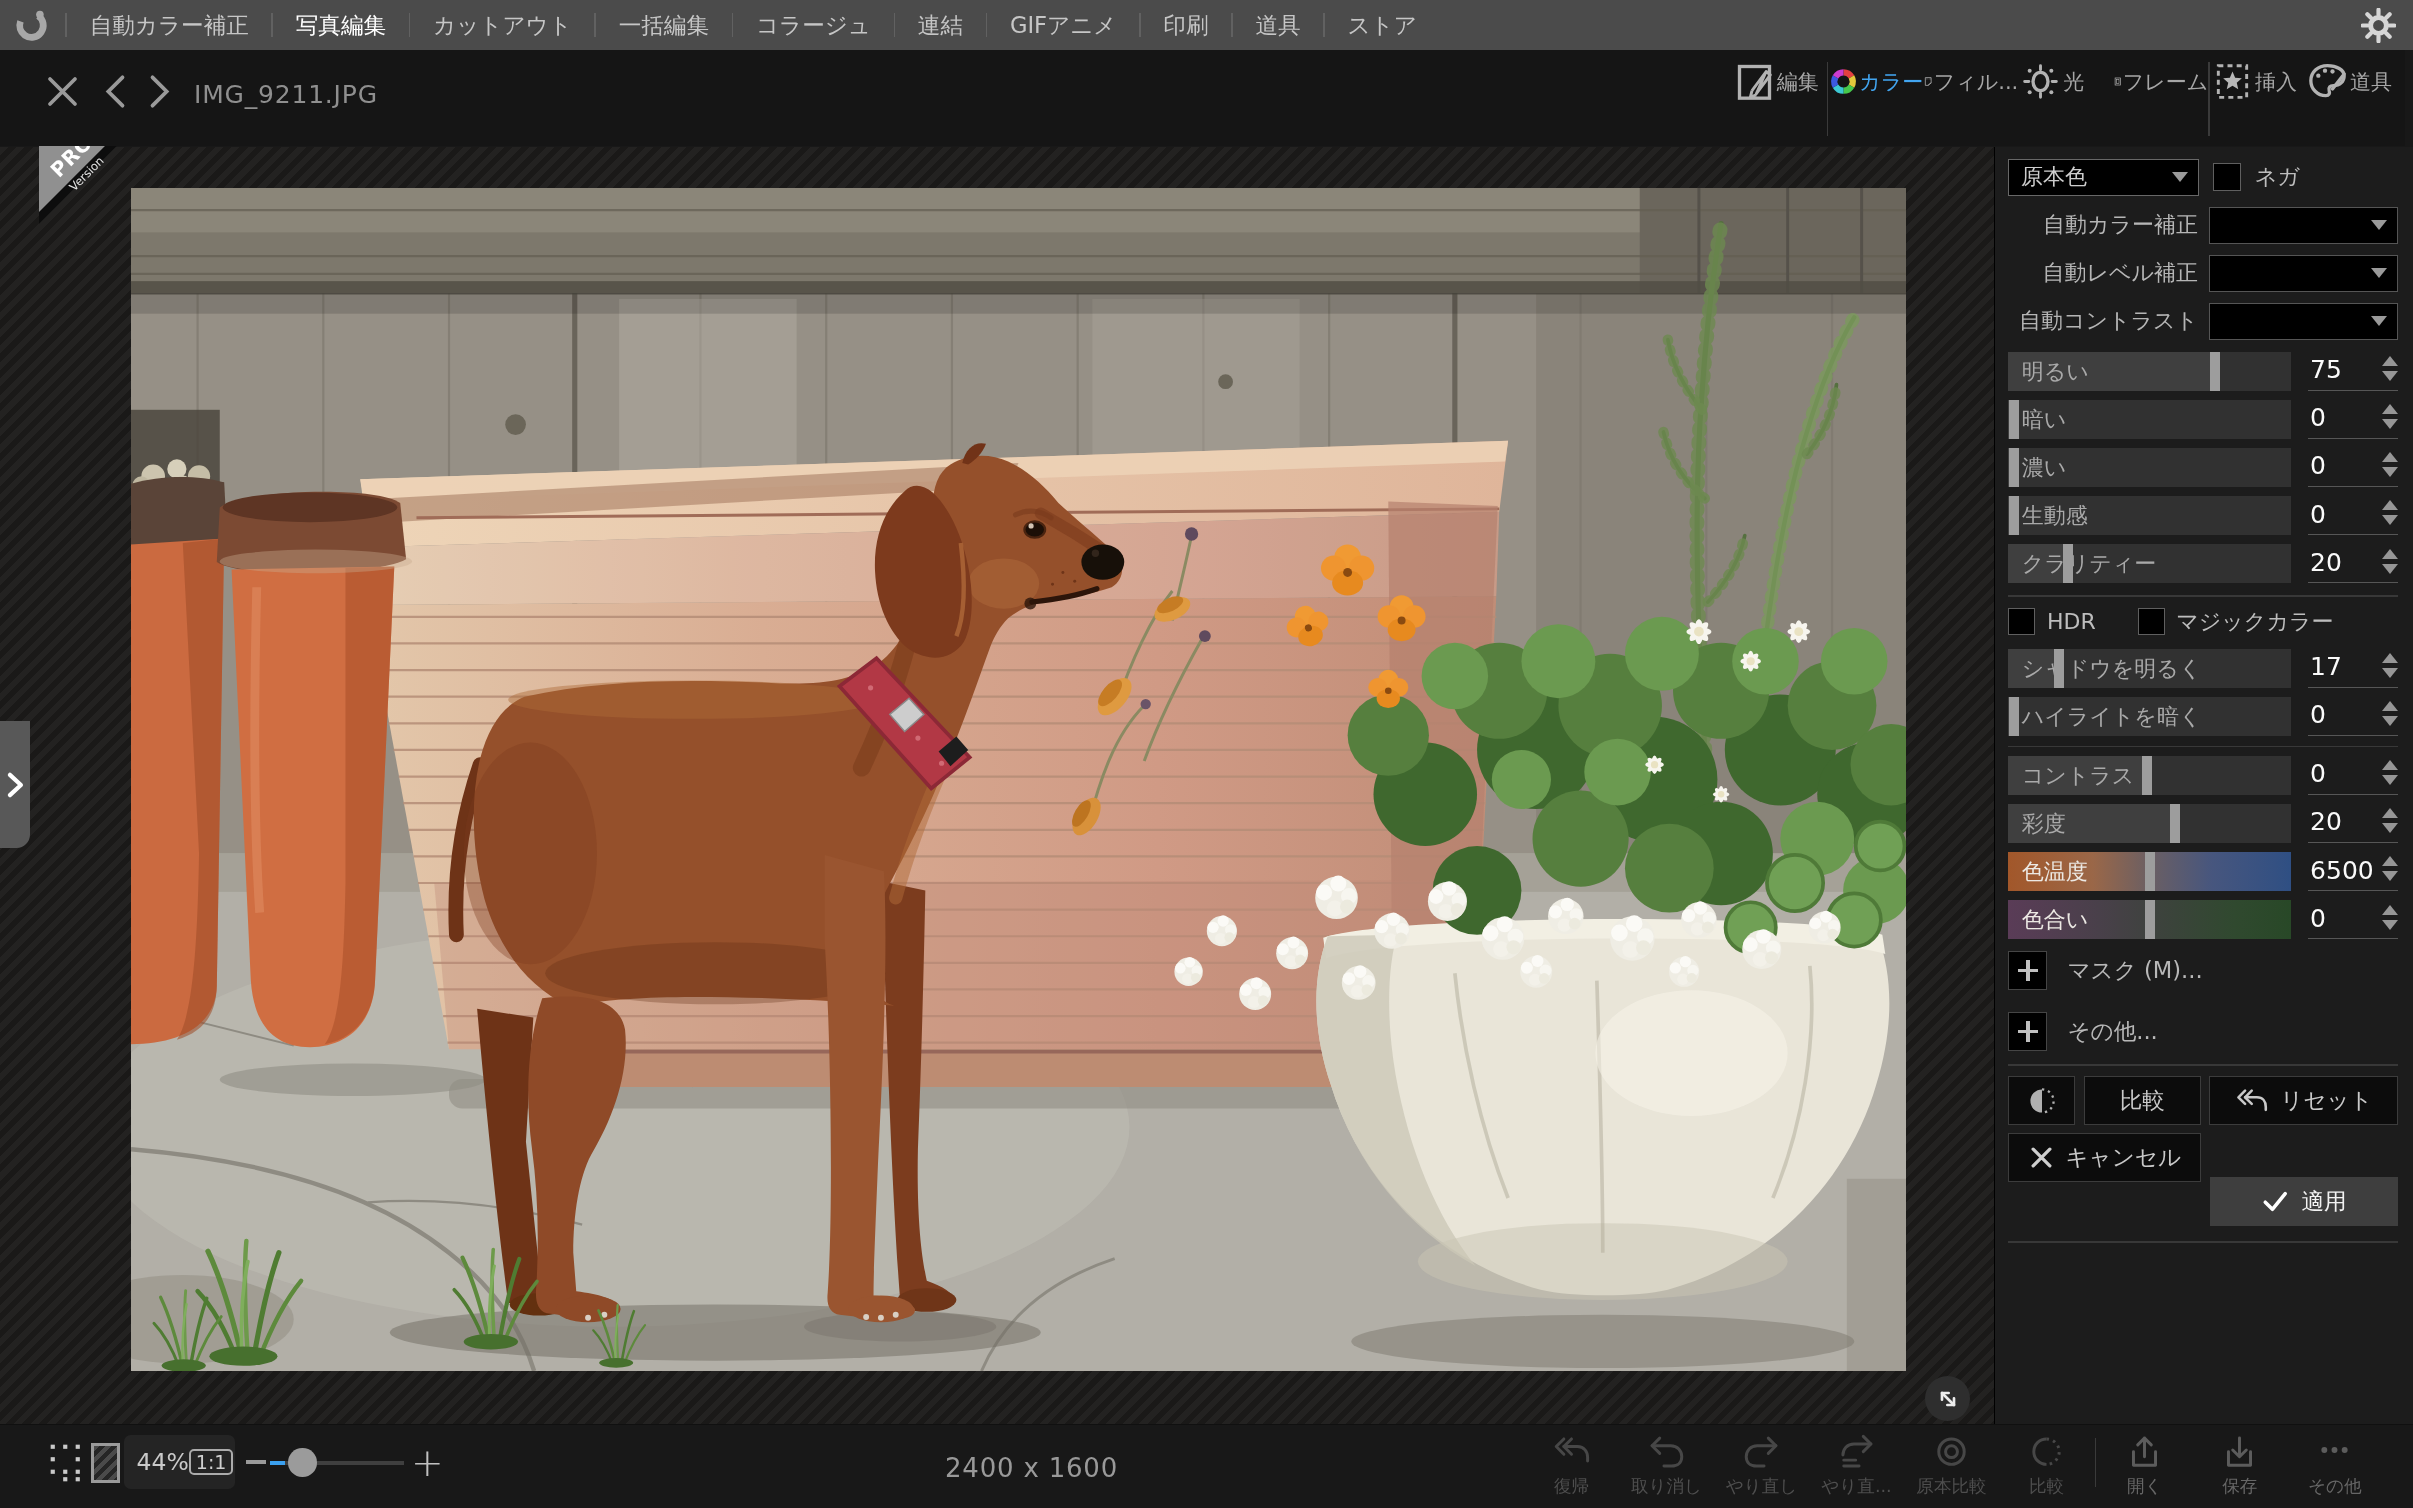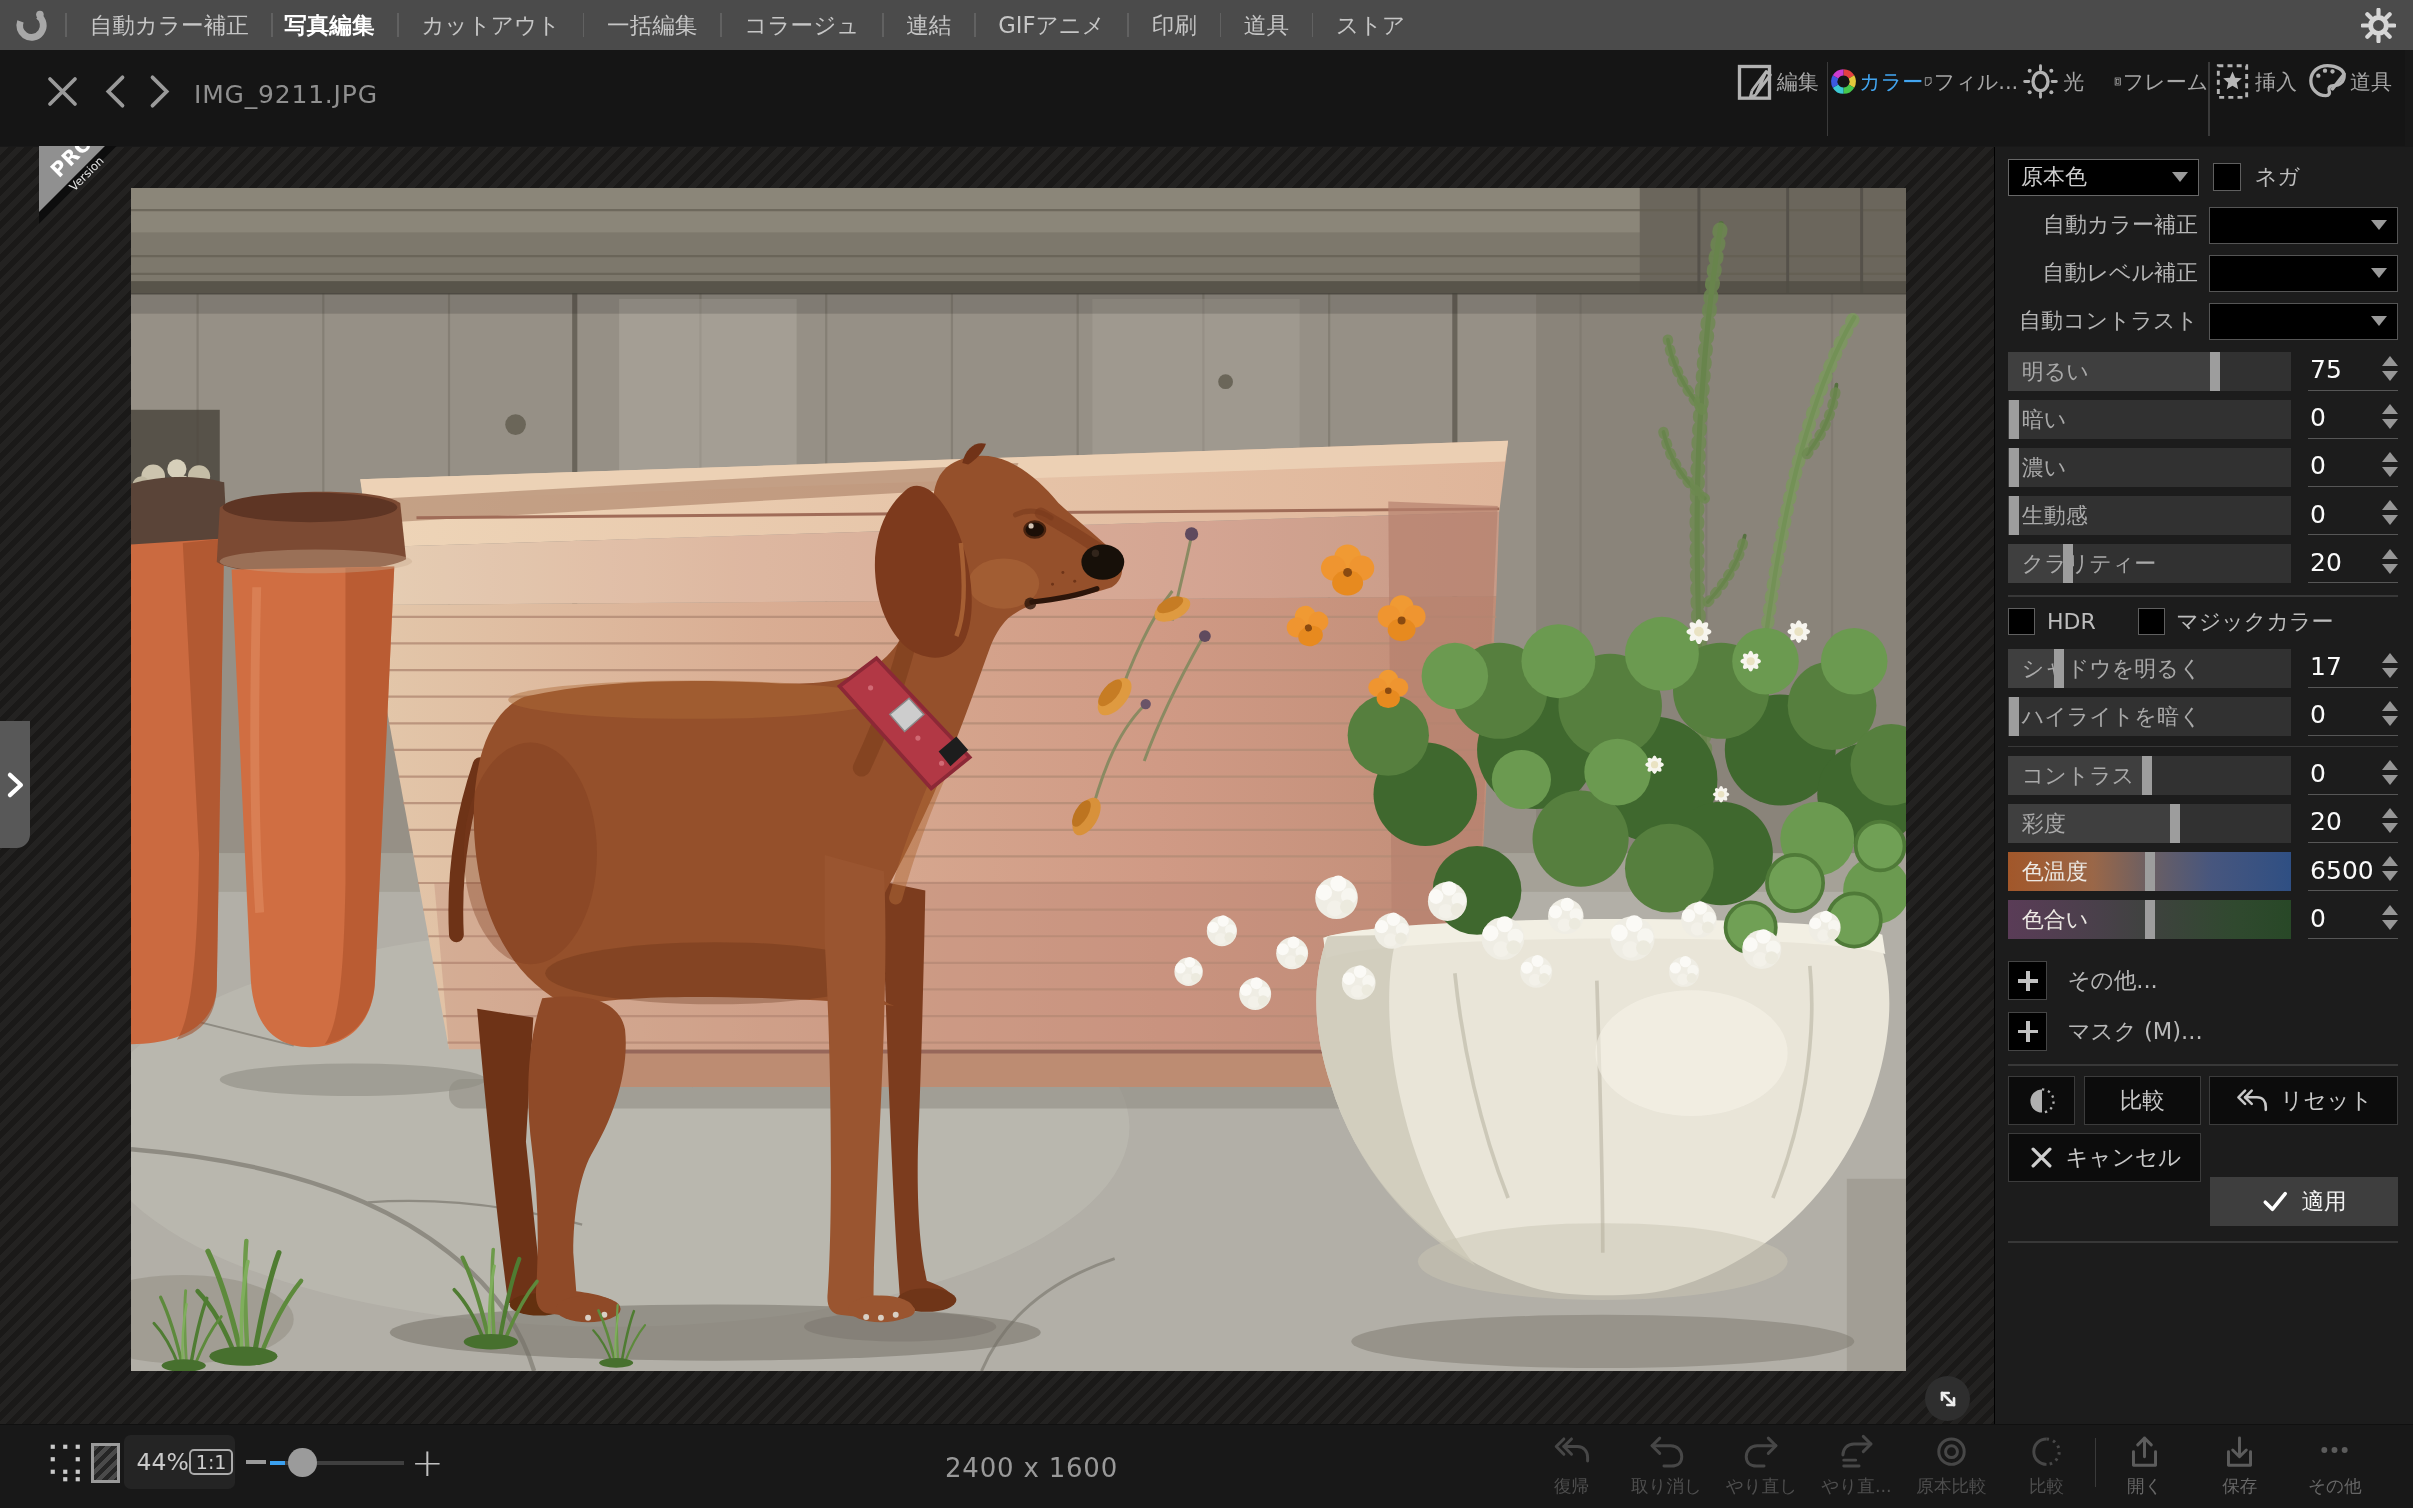--- a/index.html
+++ b/index.html
@@ -3,21 +3,21 @@
 <meta charset="utf-8">
 <style>
   html,body{margin:0;padding:0;background:#000;}
   .app{position:relative;width:2413px;height:1508px;overflow:hidden;background:#181818;
        font-family:"DejaVu Sans","Liberation Sans",sans-serif;-webkit-font-smoothing:antialiased;}
   
   .menubar{position:absolute;top:0;left:0;right:0;height:50px;background:#4b4b4b;display:flex;align-items:center;z-index:30;}
   .logo{width:37px;height:37px;margin:0 15px 0 13.4px;flex:0 0 auto;}
   .menu-sep{width:1.7px;height:23.5px;background:#616161;flex:0 0 auto;}
   .menu-item{color:#c6c6c6;font-size:22.6px;padding:0 22.6px;white-space:nowrap;cursor:default;}
-  .menu-item.active{color:#ffffff;font-weight:bold;padding-left:11px;}
+  .menu-item.active{color:#ffffff;font-weight:normal;}
   .gear{position:absolute;right:17px;top:7.5px;}
   
   .toolbar{position:absolute;top:50px;left:0;right:8px;height:96px;background:#151515;z-index:25;}
   .navicons{position:absolute;left:45px;top:23.5px;display:flex;align-items:center;gap:23.5px;}
   .file-name{position:absolute;left:194px;top:80px;font-size:25px;color:#8f8f8f;letter-spacing:0.8px;}
   .toolbar .file-name{top:30px;}
   .tools{position:absolute;right:5px;top:6.7px;display:flex;align-items:flex-start;}
   .tool{width:95px;display:flex;flex-direction:row;align-items:center;cursor:default;}
   .tool-label{font-size:21px;color:#a6a6a6;margin-top:1.7px;white-space:nowrap;}
   .tool.active .tool-label{color:#42a5f0;}
@@ -724,27 +724,27 @@
         </div>
       <div class="sval">
           <span class="snum">0</span>
           <span class="sstep">
             <span class="tri-up"></span>
             <span class="tri-dn"></span>
           </span>
         </div>
     </div>
 
+    <div class="plus-row" style="margin-top:11.7px;">
+      <div class="plus-box"></div>
+      <div class="plus-label">マスク (M)...</div>
+    </div>
     <div class="plus-row" style="margin-top:22px;">
       <div class="plus-box"></div>
       <div class="plus-label">その他...</div>
-    </div>
-    <div class="plus-row" style="margin-top:11.7px;">
-      <div class="plus-box"></div>
-      <div class="plus-label">マスク (M)...</div>
     </div>
 
     <div class="divider" style="margin-top:13.4px;"></div>
 
     <div class="btn-row" style="margin-top:10px;">
       <div class="pbtn icon-only">
         <svg width="34" height="34" viewBox="0 0 44 44">
           <path d="M22,7 A15,15 0 0 0 22,37 Z" fill="#b0b0b0"></path>
           <path d="M22,7 A15,15 0 0 1 22,37" fill="none" stroke="#b0b0b0" stroke-width="3" stroke-dasharray="3 5"></path>
         </svg>

